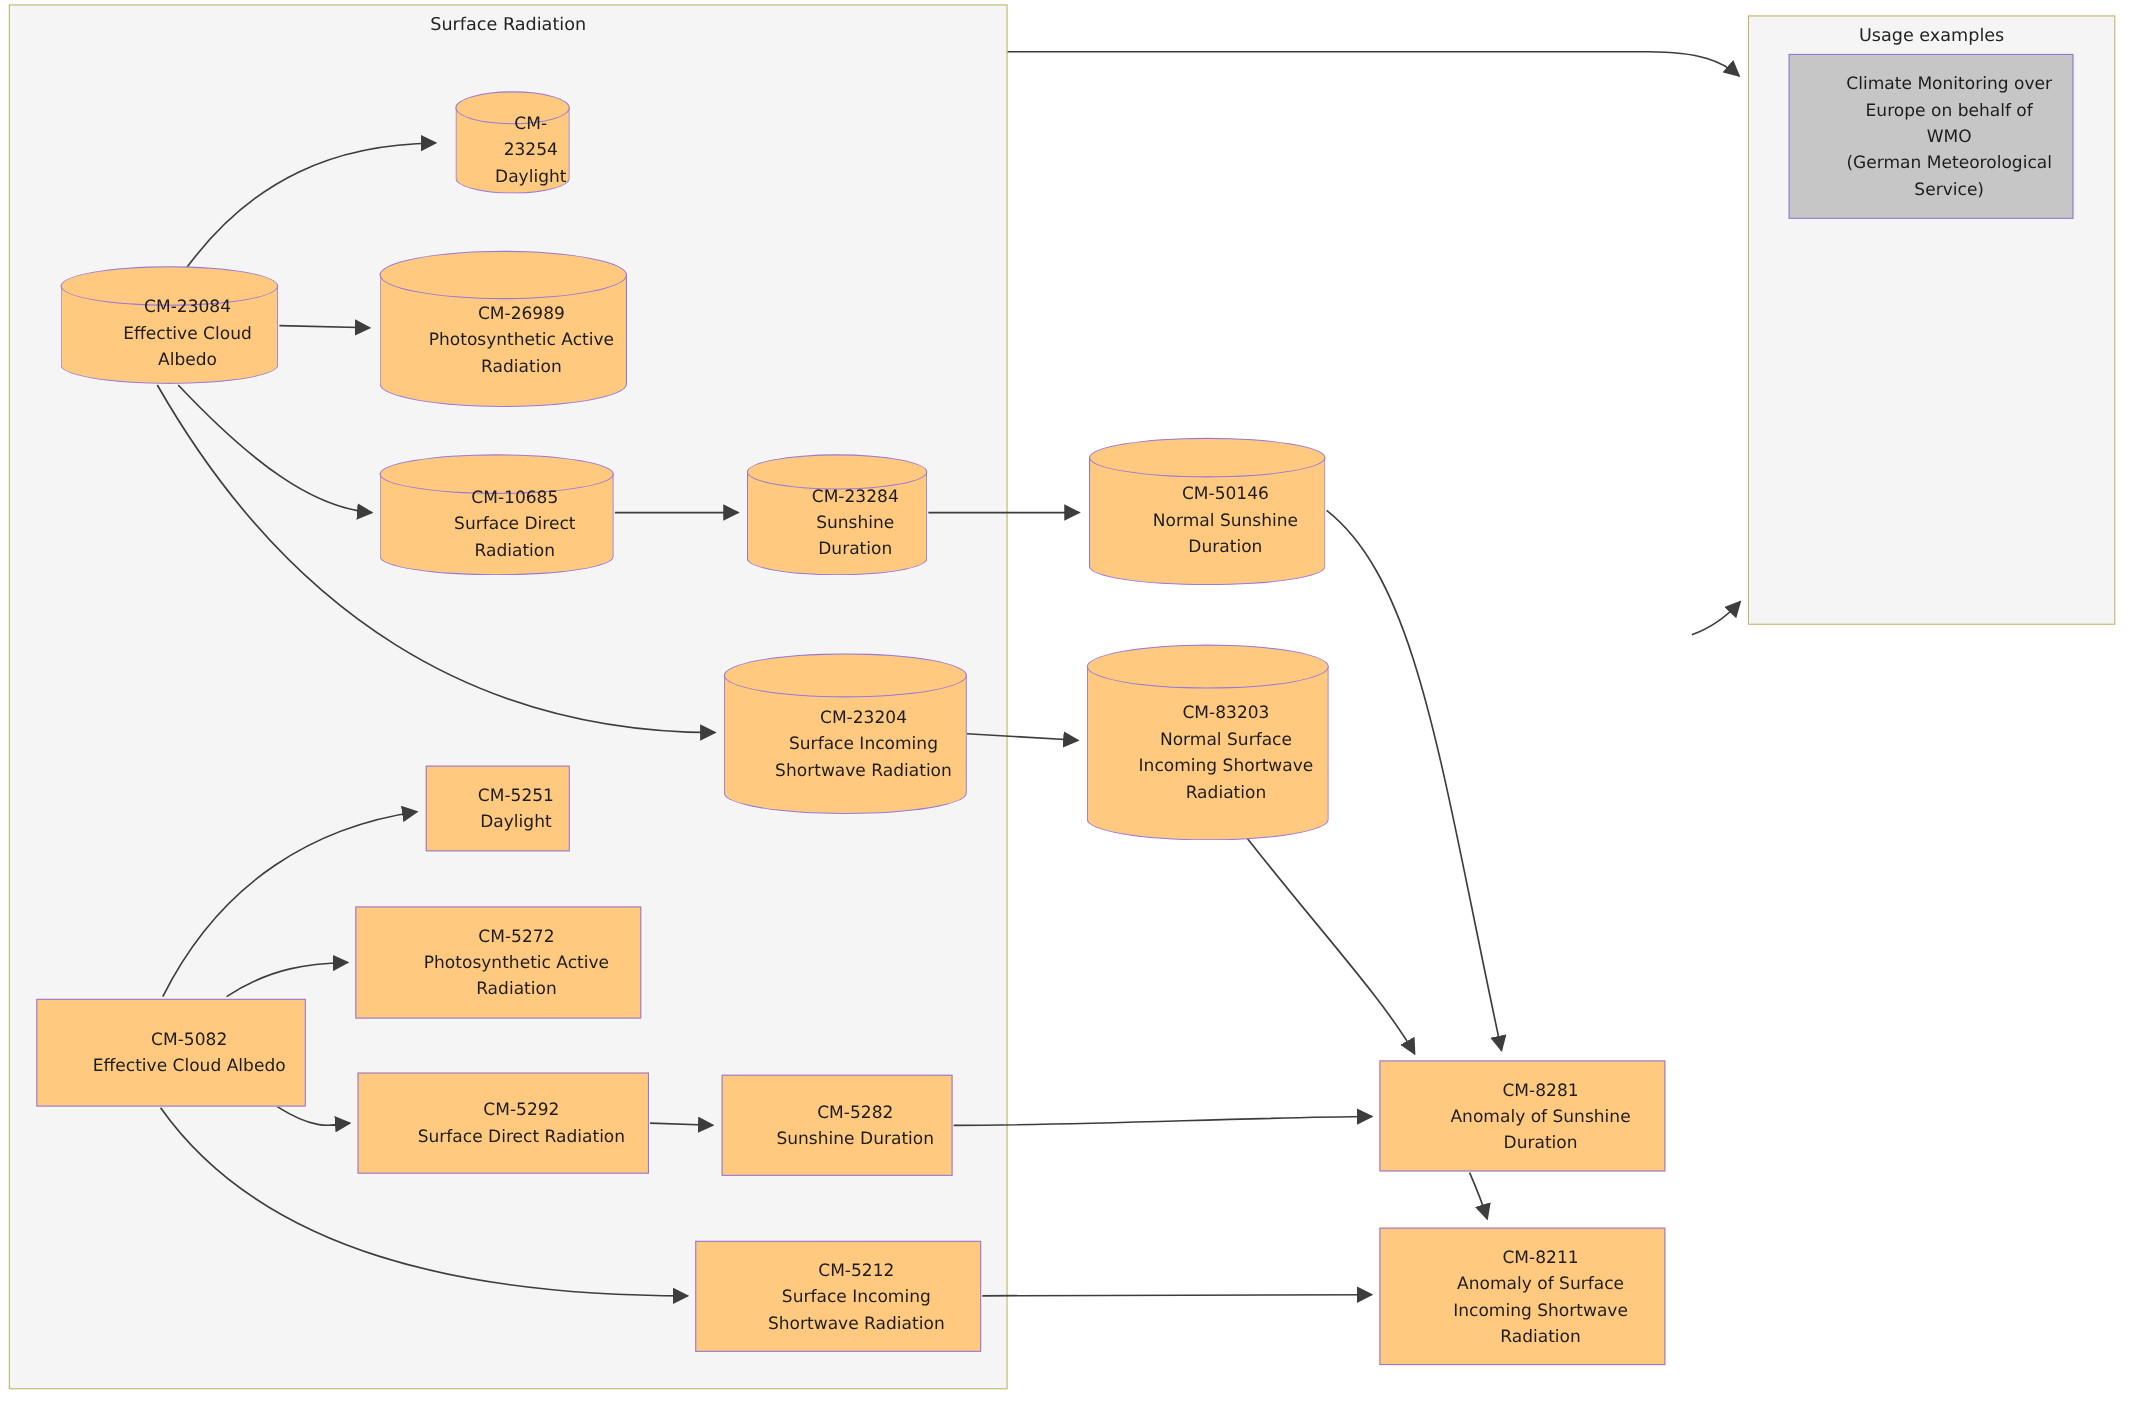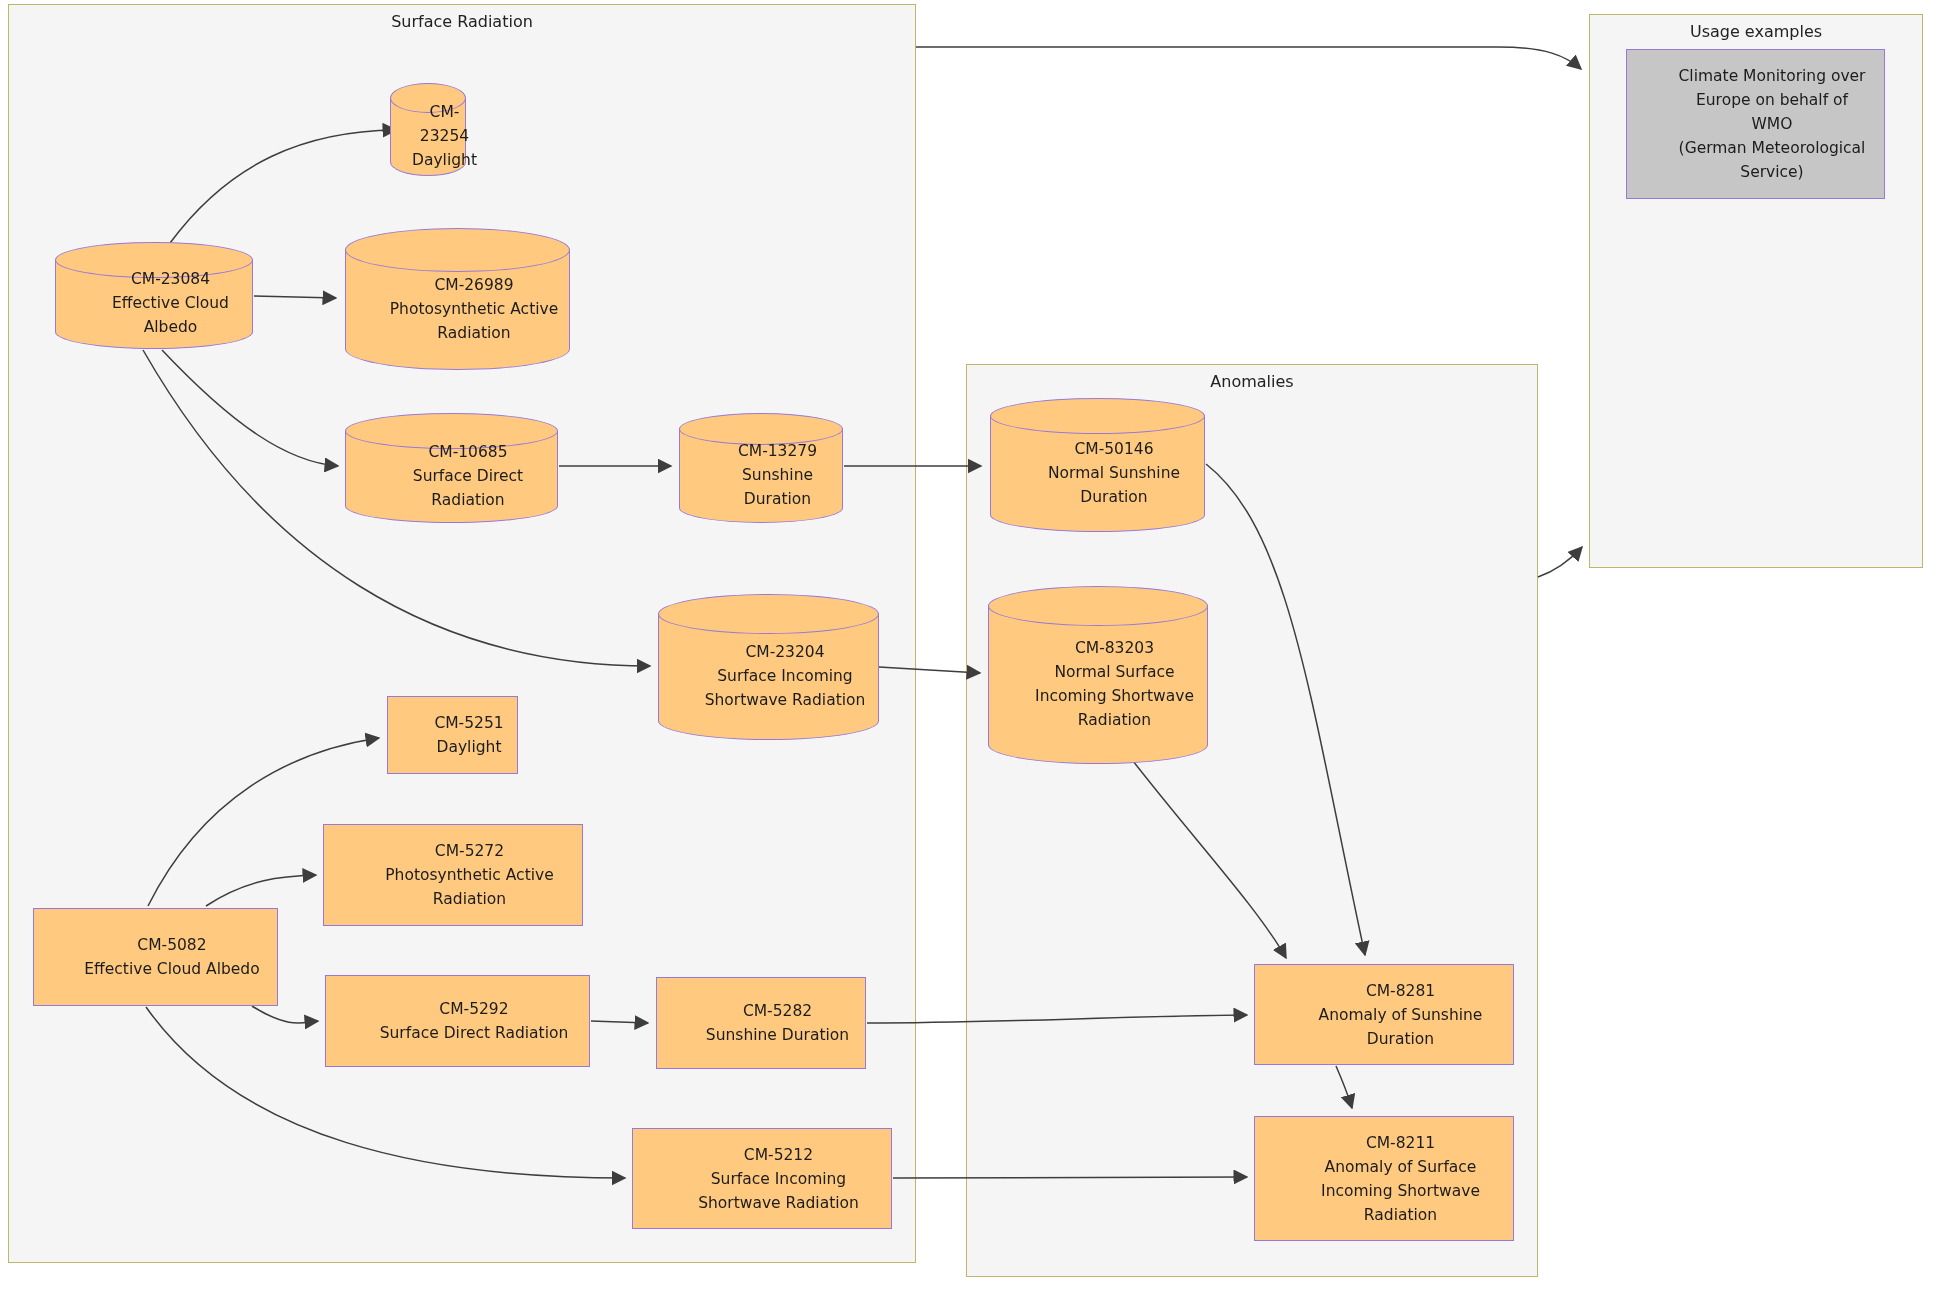--- a/index.html
+++ b/index.html
@@ -40,23 +40,20 @@
 </style>
 </head>
 <body>
 
 <div id="canvas">
 
   <div class="cluster" style="left:8px;top:4px;width:908px;height:1259px">
     <div class="cluster-label">Surface Radiation</div>
   </div>
 
-  <div class="cluster" style="left:966px;top:364px;width:572px;height:913px">
-    <div class="cluster-label">Anomalies</div>
-  </div>
 
   <div class="cluster" style="left:1589px;top:14px;width:334px;height:554px">
     <div class="cluster-label">Usage examples</div>
   </div>
 
   <svg class="edges" width="1938" height="1289" viewBox="0 0 1938 1289">
     <defs>
       <marker id="arr" viewBox="0 0 10 10" refX="9" refY="5" markerWidth="10" markerHeight="10" orient="auto-start-reverse">
         <path d="M0,0 L10,5 L0,10 z" fill="#3d3d3d"></path>
       </marker>
@@ -75,21 +72,21 @@
     <path class="e" d="M591,1021 L648,1023" marker-end="url(#arr)"></path>
     <path class="e" d="M867,1023 C1000,1023 1120,1016 1247,1015" marker-end="url(#arr)"></path>
     <path class="e" d="M893,1178 L1247,1177" marker-end="url(#arr)"></path>
     <path class="e" d="M1206,464 C1290,530 1310,700 1365,955" marker-end="url(#arr)"></path>
     <path class="e" d="M1126,752 C1190,835 1258,908 1286,958" marker-end="url(#arr)"></path>
     <path class="e" d="M1336,1066 C1343,1082 1348,1095 1352,1108" marker-end="url(#arr)"></path>
     <path class="e" d="M916,47 L1498,47 C1546,47 1566,56 1581,69" marker-end="url(#arr)"></path>
     <path class="e" d="M1538,577 C1558,570 1571,559 1582,547" marker-end="url(#arr)"></path>
   </svg>
 
-  <div class="node cyl orange" style="left:390px;top:83px;width:76px;height:93px;--ry:14px">
+  <div class="node cyl orange" style="left:414px;top:83px;width:104px;height:93px;--ry:14px">
     <div class="cyl-body"></div>
     <div class="label">CM-23254
 Daylight</div>
   </div>
 
   <div class="node cyl orange" style="left:345px;top:228px;width:225px;height:142px;--ry:21px">
     <div class="cyl-body"></div>
     <div class="label">CM-26989
 Photosynthetic Active
 Radiation</div>
@@ -102,21 +99,21 @@
   </div>
 
   <div class="node cyl orange" style="left:345px;top:413px;width:213px;height:110px;--ry:17px">
     <div class="cyl-body"></div>
     <div class="label">CM-10685
 Surface Direct Radiation</div>
   </div>
 
   <div class="node cyl orange" style="left:679px;top:413px;width:164px;height:110px;--ry:15px">
     <div class="cyl-body"></div>
-    <div class="label">CM-13279
+    <div class="label">CM-23284
 Sunshine Duration</div>
   </div>
 
   <div class="node cyl orange" style="left:658px;top:594px;width:221px;height:146px;--ry:19px">
     <div class="cyl-body"></div>
     <div class="label">CM-23204
 Surface Incoming
 Shortwave Radiation</div>
   </div>
 

